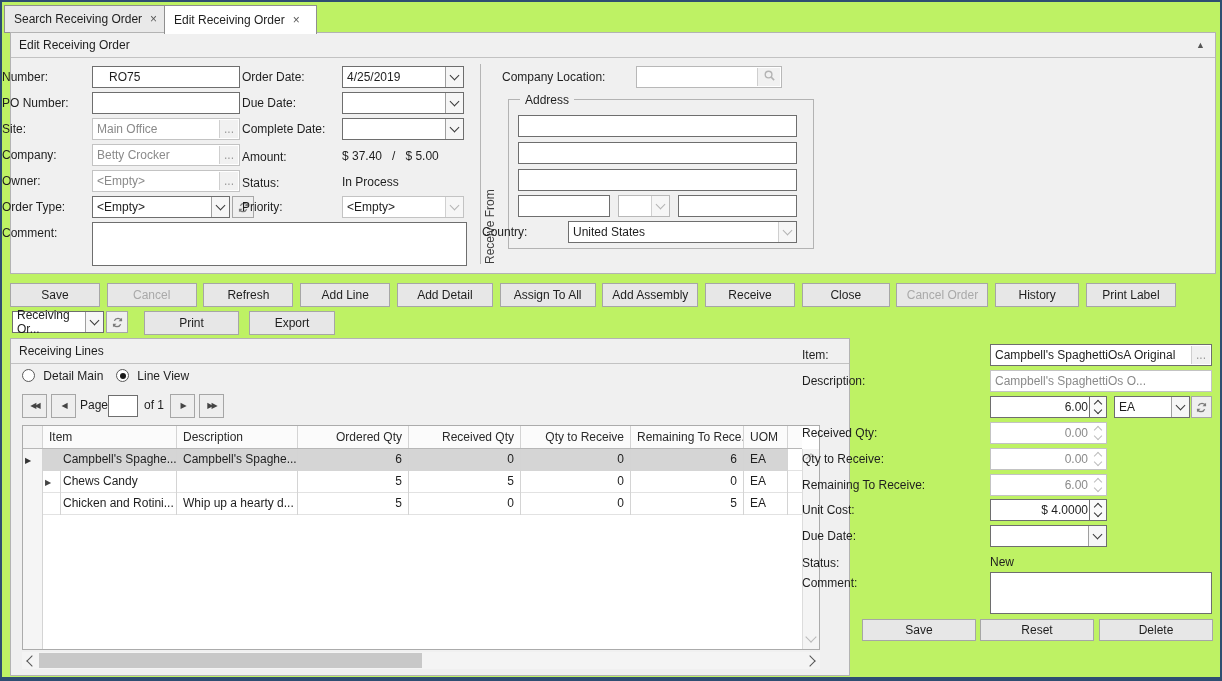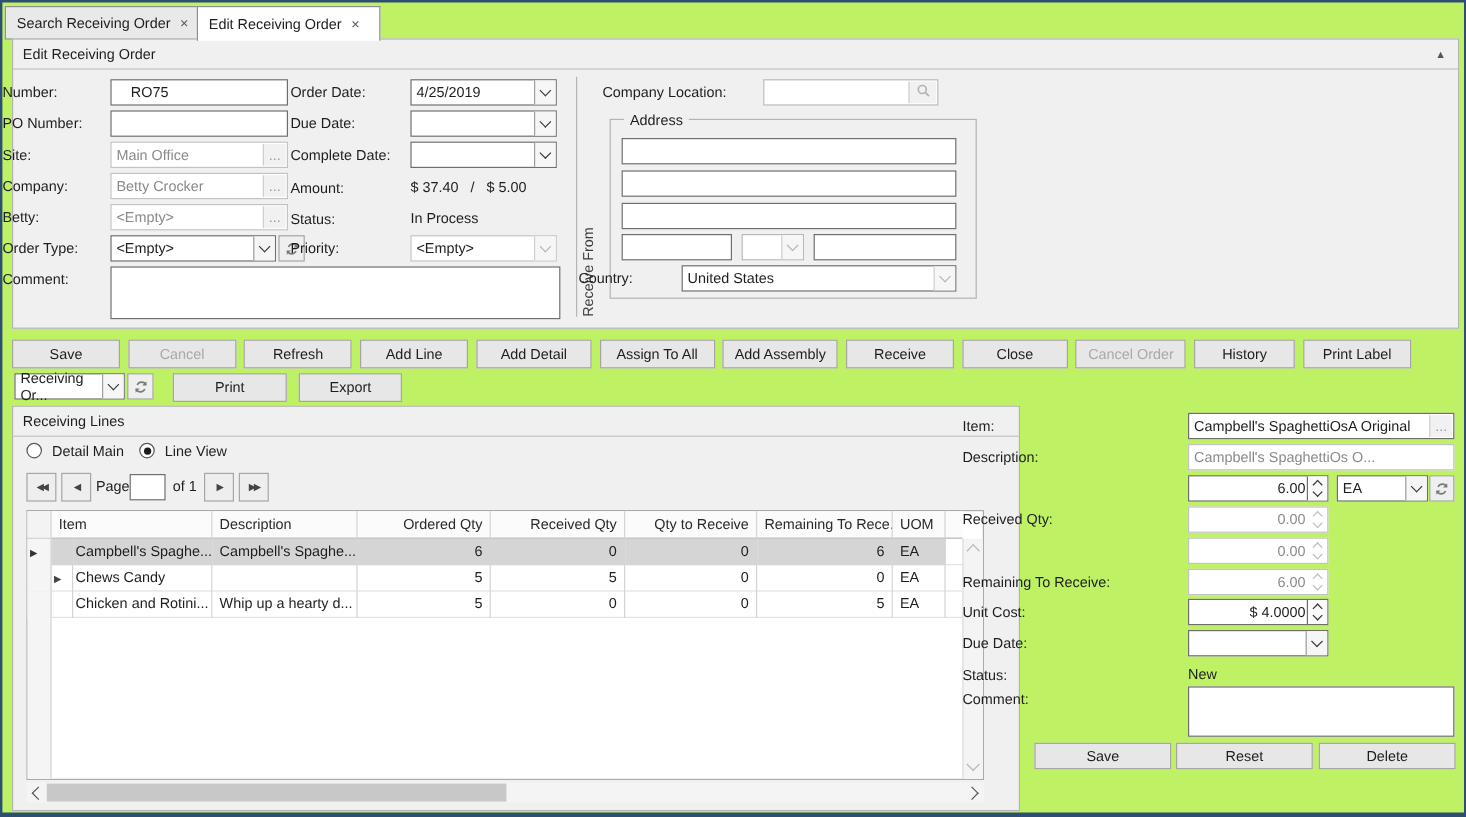--- a/index.html
+++ b/index.html
@@ -66,21 +66,21 @@
   <div class="group" style="left:8px;top:30px;width:1204px;height:240px;">
     <span class="gtitle">Edit Receiving Order</span>
     <span class="abs" style="right:10px;top:7px;color:#555;font-size:9px;">▲</span>
     <span class="gsep"></span>
   </div>
 
   <span class="lbl" style="left: 0px; top: 64px; width: 86px;">Number:</span>
   <span class="lbl" style="left: 0px; top: 90px; width: 86px;">PO Number:</span>
   <span class="lbl" style="left: 0px; top: 116px; width: 86px;">Site:</span>
   <span class="lbl" style="left: 0px; top: 142px; width: 86px;">Company:</span>
-  <span class="lbl" style="left: 0px; top: 168px; width: 86px;">Betty:</span>
+  <span class="lbl" style="left: 0px; top: 168px; width: 86px;">Owner:</span>
   <span class="lbl" style="left: 0px; top: 194px; width: 86px;">Order Type:</span>
   <span class="lbl" style="left: 0px; top: 220px; width: 86px;">Comment:</span>
 
   <div class="tb" style="left:90px;top:64px;width:148px;">
     <input value="RO75" style="">
   </div>
   <div class="tb" style="left:90px;top:90px;width:148px;">
     <input value="" style="">
   </div>
   <div class="tb dis" style="left:90px;top:116px;width:148px;">
@@ -365,20 +365,21 @@
 
   <span class="lbl" style="left:800px;top:420px;width:183px;">Received Qty:</span>
   <div class="tb dis" style="left:988px;top:420px;width:117px;padding-right:18px;">
     <span style="width:100%;text-align:right;">0.00</span>
     <span class="spin dis">
         <i class="u"></i>
         <i class="d"></i>
       </span>
   </div>
 
+  <span class="lbl" style="left:800px;top:446px;width:183px;">Qty to Receive:</span>
   <div class="tb dis" style="left:988px;top:446px;width:117px;padding-right:18px;">
     <span style="width:100%;text-align:right;">0.00</span>
     <span class="spin dis">
         <i class="u"></i>
         <i class="d"></i>
       </span>
   </div>
 
   <span class="lbl" style="left:800px;top:472px;width:183px;">Remaining To Receive:</span>
   <div class="tb dis" style="left:988px;top:472px;width:117px;padding-right:18px;">

